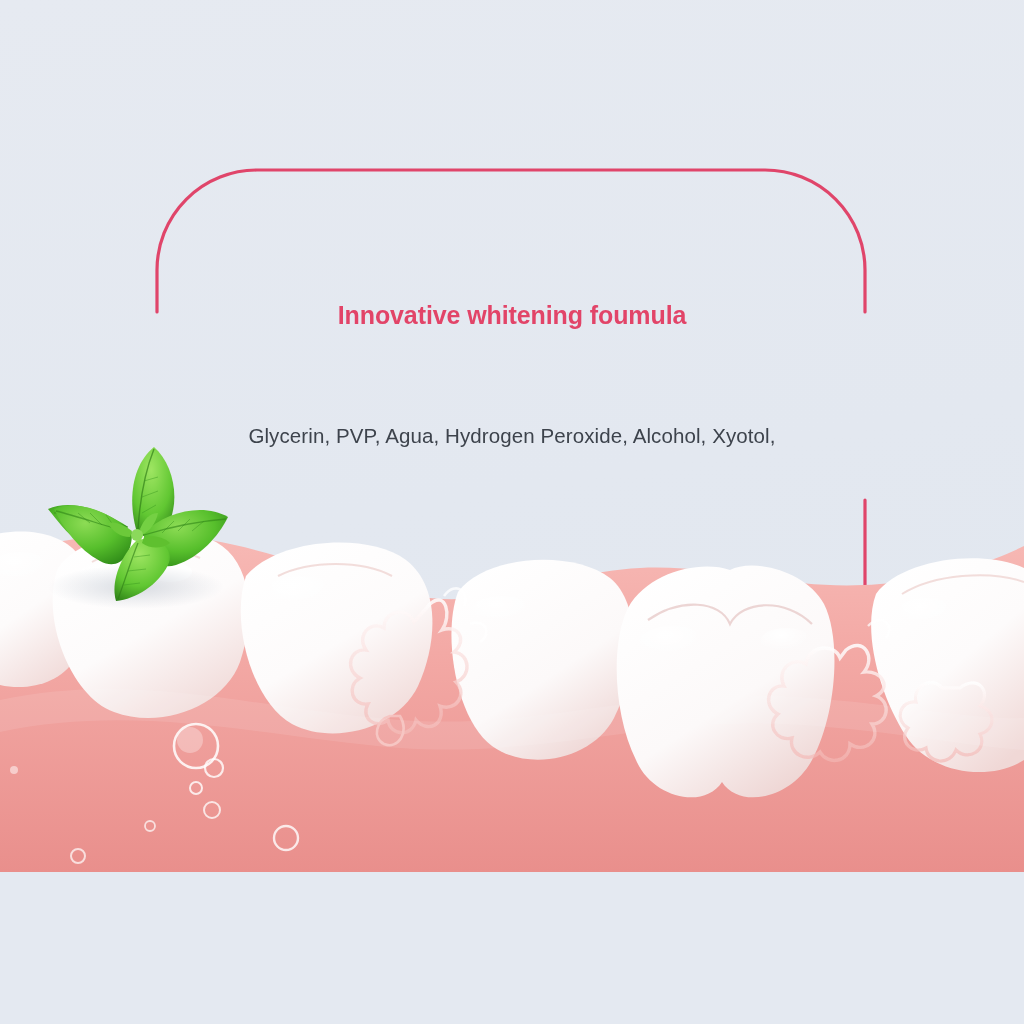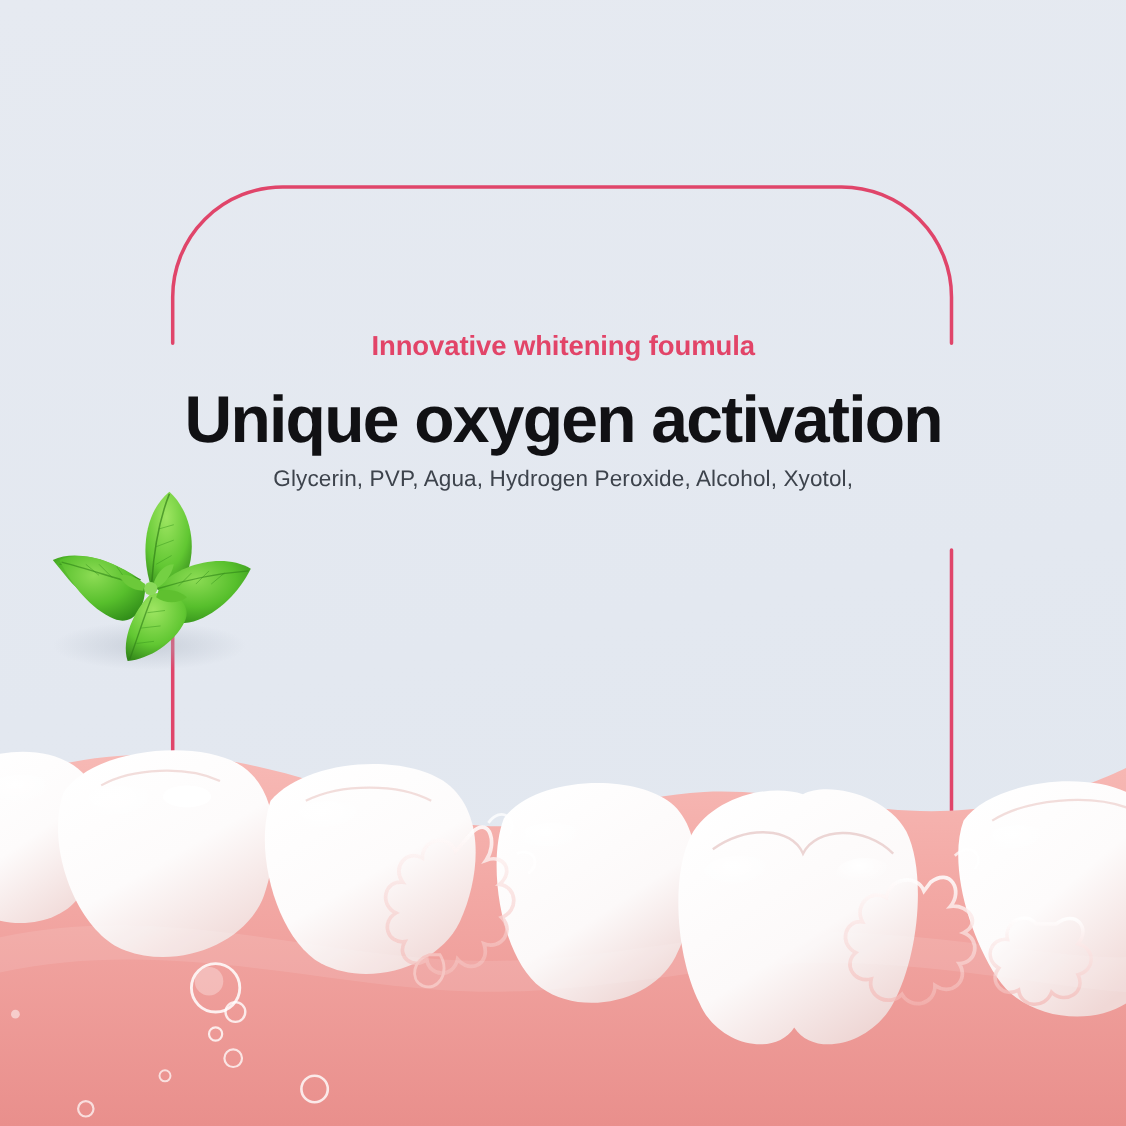--- a/index.html
+++ b/index.html
@@ -13,21 +13,21 @@
   body {
     font-family: "Liberation Sans", sans-serif;
     background: #e4e9f1;
     position: relative;
   }
 
   #poster {
     position: absolute;
     inset: 0;
     width: 1024px;
-    height: 1024px;
+    height: 872px;
     background: linear-gradient(170deg, #e6eaf1 0%, #e3e8f0 55%, #e1e7ef 100%);
     overflow: hidden;
   }
 
   
   .frame-layer {
     position: absolute;
     inset: 0;
     pointer-events: none;
   }
@@ -111,21 +111,20 @@
       <path d="M 157 565 L 157 726" fill="none" stroke="#e0456a" stroke-width="3.2" stroke-linecap="round"></path>
 
       <path d="M 865 500 L 865 845" fill="none" stroke="#e0456a" stroke-width="3.2" stroke-linecap="round"></path>
     </svg>
   </div>
 
   <div class="text-block">
     <div class="eyebrow">Innovative whitening foumula</div>
 
     <h1 class="headline">
-      <span>Unique oxygen activation</span>
       <br>
     </h1>
 
     <div class="ingredients">
       <span class="line">Glycerin, PVP, Agua, Hydrogen Peroxide, Alcohol, Xyotol,</span>
     </div>
   </div>
 
   <div class="mint">
     <svg width="212" height="185" viewBox="0 0 212 185">

